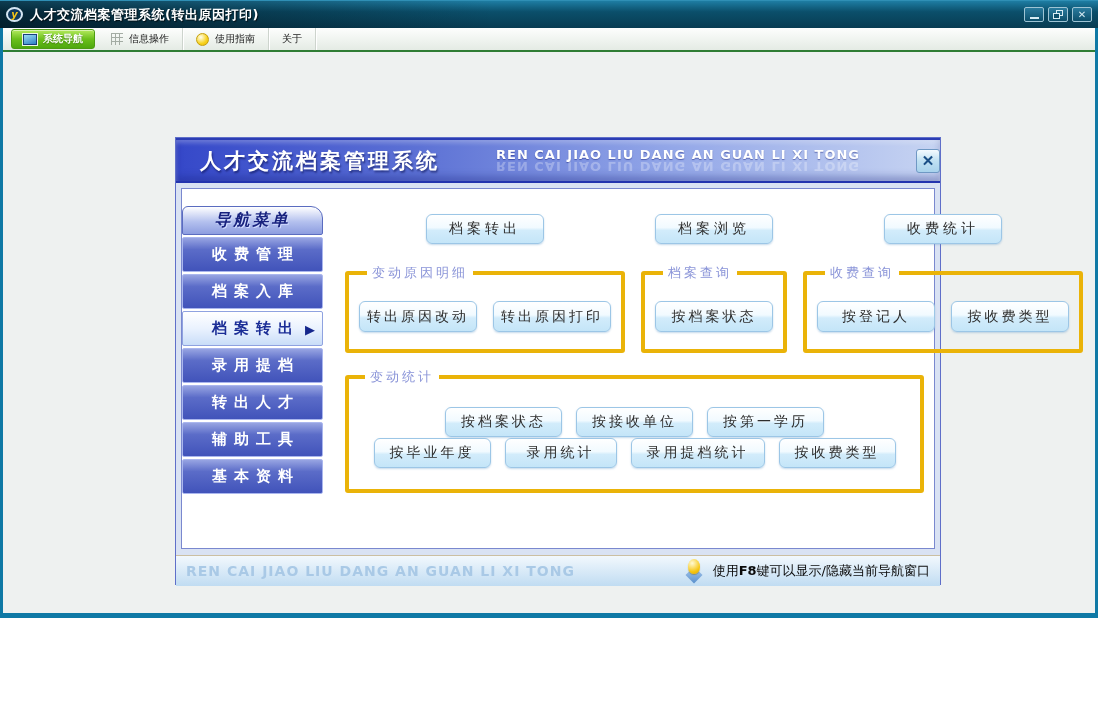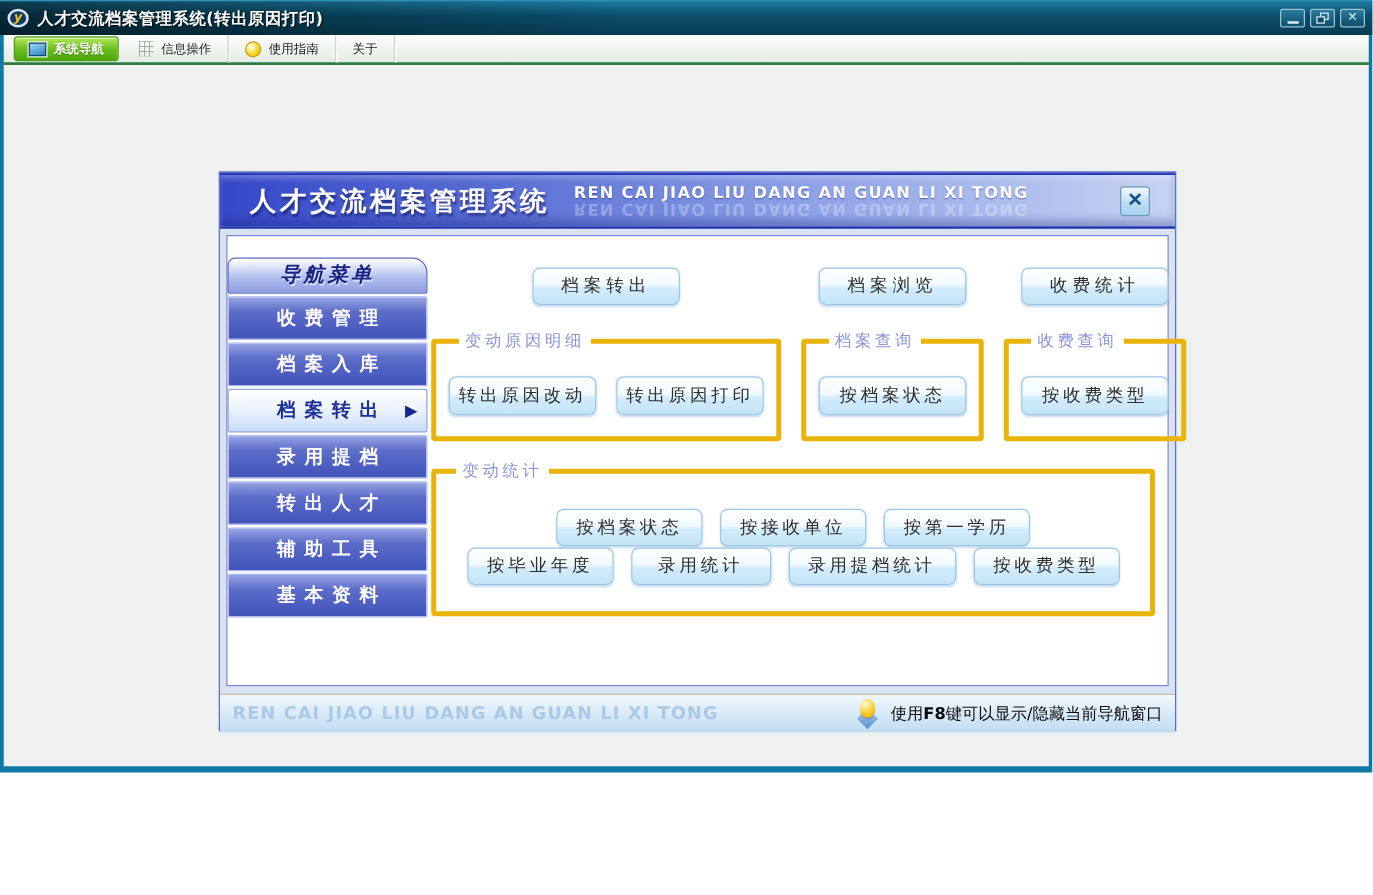--- a/index.html
+++ b/index.html
@@ -79,25 +79,24 @@
 
   
   .client { position:relative; height:561px; background:#eef1f0; }
 
   
   .dialog {
     position:absolute; left:172px; top:85px; width:766px; height:448px;
     border:1px solid #5f6fc9; background:#d9e2f3;
   }
   .dlg-header {
-    height:45px; display:flex; align-items:center; padding:0 20px 0 24px;
+    height:45px; display:flex; align-items:center; padding:0 0 0 24px;
     border-top:2px solid #2b3db4; border-bottom:2px solid #2334ae;
     background:linear-gradient(90deg,#3548c9 0%, #5a6fd4 30%, #93a7e8 65%, #c7d4f2 100%);
     box-shadow:inset 0 3px 4px rgba(255,255,255,.25), inset 0 -5px 7px rgba(20,30,120,.30);
-    gap:19px;
   }
   .dlg-title {
     color:#fff; font-size:21px; font-weight:bold; letter-spacing:3px;
     text-shadow:1px 2px 2px rgba(10,16,80,.6); white-space:nowrap;
   }
   .pinyin-wrap { display:flex; flex-direction:column; margin-left:auto; margin-right:56px; overflow:hidden; height:38px; justify-content:center; }
   .dlg-pinyin {
     color:#fff; font-size:13px; font-weight:bold; letter-spacing:1px; white-space:nowrap;
     text-shadow:0 1px 1px rgba(20,30,120,.5);
   }
@@ -106,21 +105,21 @@
     width:24px; height:24px; border:1px solid #6f98c4; border-radius:3px;
     background:linear-gradient(#f4fbff,#bfe0f2 50%,#a8d2ec);
     color:#1a4f86; font-size:15px; font-weight:bold; line-height:1; cursor:pointer;
     display:flex; align-items:center; justify-content:center;
   }
 
   .dlg-body { height:372px; padding:5px 5px 6px 5px; }
   .panel { position:relative; height:100%; background:#ffffff; border:1px solid #7a88cf; }
 
   
-  .sidebar { position:absolute; left:0; top:17px; width:160px; }
+  .sidebar { position:absolute; left:0; top:17px; width:141px; }
   .nav-header {
     height:29px; border:1px solid #5a6cc0; border-radius:6px 12px 2px 2px;
     background:linear-gradient(180deg,#ffffff,#b3c0ee 55%,#8d9de0);
     color:#18227e; font-weight:bold; font-style:italic; font-size:16px; letter-spacing:3px;
     display:flex; align-items:center; justify-content:center;
     text-shadow:1px 1px 0 #d2dcff;
   }
   .nav-item {
     height:35px; margin-top:2px; border:1px solid #aab6ee; border-radius:2px;
     background:linear-gradient(180deg,#97a4e2,#5b6cc8 35%,#4153ba);
@@ -274,20 +273,21 @@
                 <fieldset class="group">
                   <legend>档案查询</legend>
                   <button class="btn">按档案状态</button>
                 </fieldset>
               </div>
 
               <div class="col">
                 <button class="btn quick">收费统计</button>
                 <fieldset class="group">
                   <legend>收费查询</legend>
+                  <button class="btn">按登记人</button>
                   <button class="btn">按收费类型</button>
                 </fieldset>
               </div>
 
             </div>
 
             <fieldset class="group stats">
               <legend>变动统计</legend>
               <div class="stats-row">
                 <button class="btn auto">按档案状态</button>

